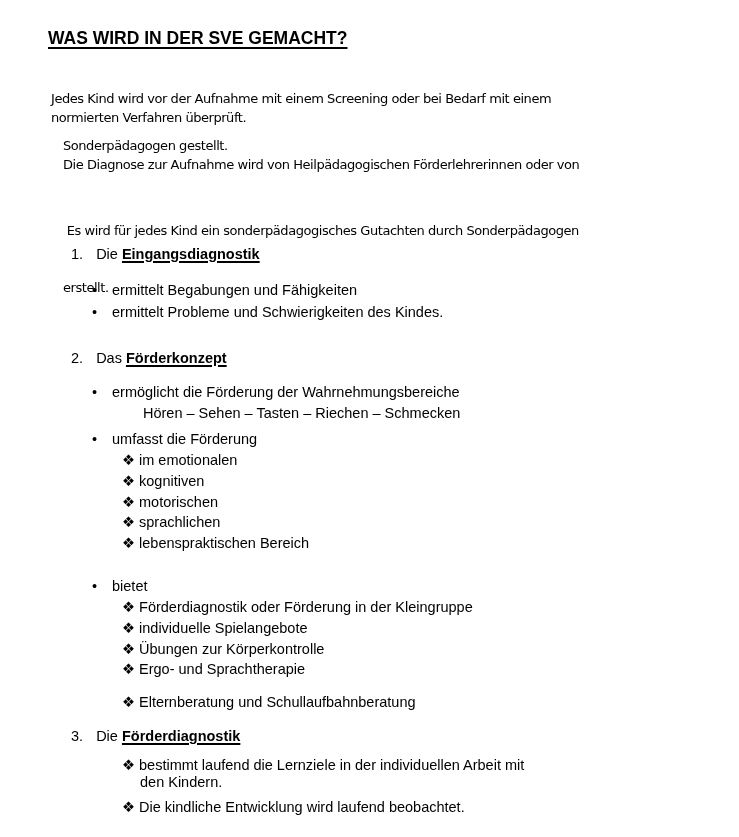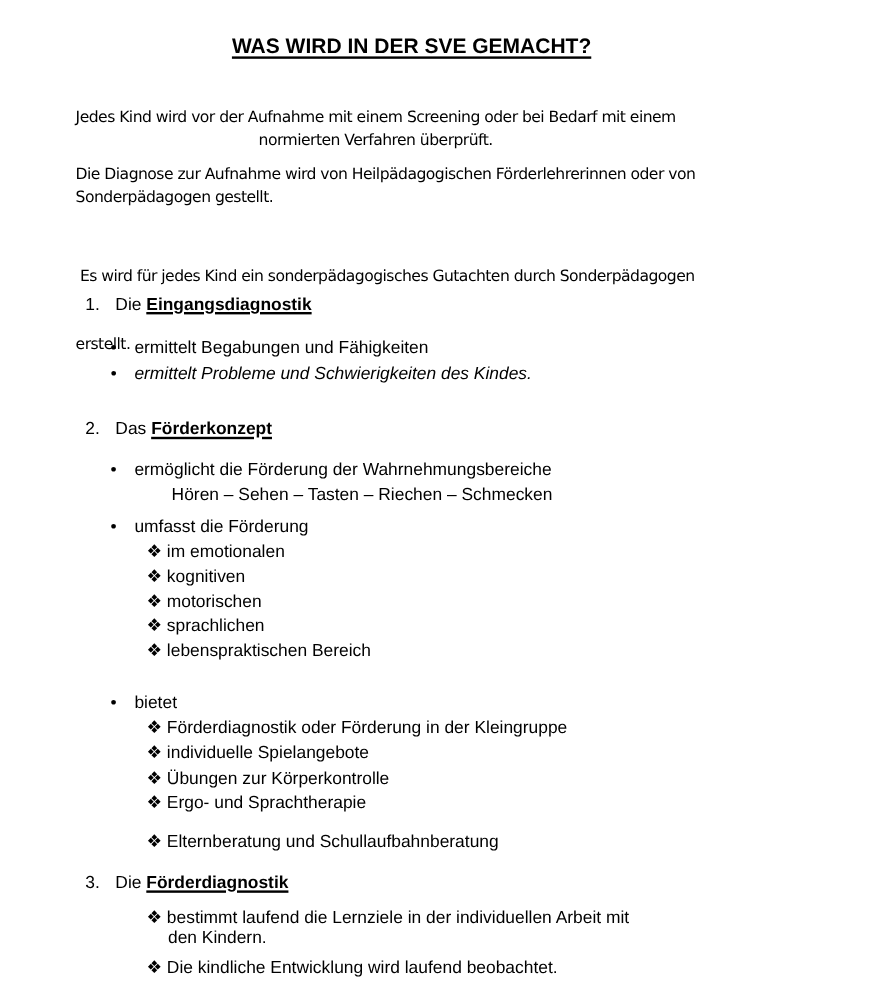--- a/index.html
+++ b/index.html
@@ -1,48 +1,48 @@
 <!DOCTYPE html>
 <html><head>
 <meta charset="utf-8">
 <style>
   html, body { margin:0; padding:0; background:#ffffff; }
   body { width:739px; height:837px; position:relative; overflow:hidden; color:#000; }
   .abs { position:absolute; white-space:nowrap; }
-  #title { left:0; width:686px; top:28px; text-align:center; font-family:"Liberation Sans", sans-serif; font-weight:bold; font-size:17.5px; text-decoration:underline; text-decoration-thickness:2px; text-underline-offset:3px; }
+  #title { left:0; width:686px; top:28px; font-family:"Liberation Sans", sans-serif; font-weight:bold; font-size:17.5px; text-decoration:underline; text-decoration-thickness:2px; text-underline-offset:3px;padding-left:48px; }
   .para { font-family:"DejaVu Sans", sans-serif; font-size:13px; letter-spacing:-0.45px; line-height:19px; }
   .t { font-family:"Liberation Sans", sans-serif; font-size:14.5px; line-height:18px; }
   .hd b { text-decoration:underline; text-decoration-thickness:1.5px; text-underline-offset:2px; }
   .bullet::before { content:"\2022"; position:absolute; left:-20px; }
 </style>
 </head>
 <body>
 
 <div id="title" class="abs">WAS WIRD IN DER SVE GEMACHT?</div>
 
-<div class="abs para" style="left:63px; top:89px;text-align:center;">
+<div class="abs para" style="left:51px; top:89px;">
   <div>Jedes Kind wird vor der Aufnahme mit einem Screening oder bei Bedarf mit einem</div>
   <div>normierten Verfahren überprüft.</div>
 </div>
 <div class="abs para" style="left:63px; top:136px;">
+  <div>Sonderpädagogen gestellt.</div>
   <div>Die Diagnose zur Aufnahme wird von Heilpädagogischen Förderlehrerinnen oder von</div>
-  <div>Sonderpädagogen gestellt.</div>
 </div>
 <div class="abs para" style="left:63px; top:183px; white-space:pre;">
   <div> Es wird für jedes Kind ein sonderpädagogisches Gutachten durch Sonderpädagogen</div>
   <div>erstellt.</div>
 </div>
 
 <div class="abs t hd" style="left:71px; top:245px;">
   <span>1.</span>
   <span style="margin-left:9px;">Die</span>
   <b>Eingangsdiagnostik</b>
 </div>
 <div class="abs t bullet" style="left:112px; top:281px;text-align:center;">ermittelt Begabungen und Fähigkeiten</div>
-<div class="abs t bullet" style="left:112px; top:303px;font-style:italic;">ermittelt Probleme und Schwierigkeiten des Kindes.</div>
+<div class="abs t bullet" style="left:112px; top:303px;">ermittelt Probleme und Schwierigkeiten des Kindes.</div>
 
 <div class="abs t hd" style="left:71px; top:349px;">
   <span>2.</span>
   <span style="margin-left:9px;">Das</span>
   <b>Förderkonzept</b>
 </div>
 <div class="abs t bullet" style="left:112px; top:383px;">ermöglicht die Förderung der Wahrnehmungsbereiche</div>
 <div class="abs t" style="left:143px; top:404px;text-align:right;">Hören – Sehen – Tasten – Riechen – Schmecken</div>
 
 <div class="abs t bullet" style="left:112px; top:430px;text-align:right;">umfasst die Förderung</div>

